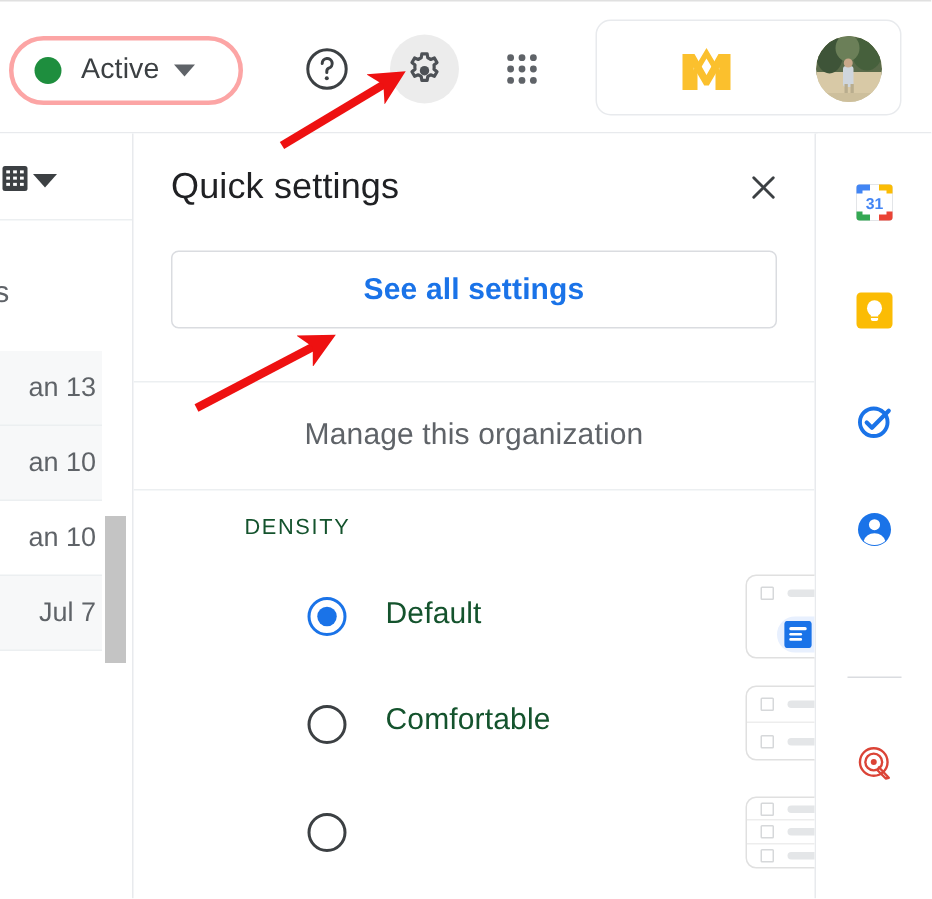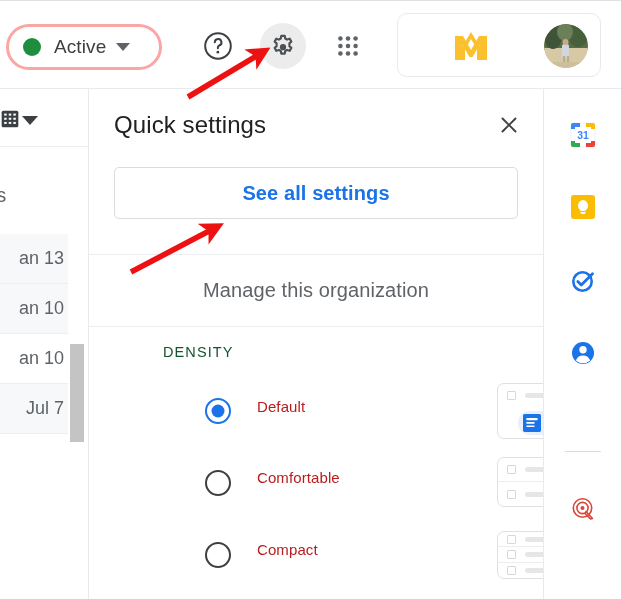--- a/index.html
+++ b/index.html
@@ -240,22 +240,22 @@
   }
   .radio.checked::after {
     content: "";
     position: absolute; left: 50%; top: 50%;
     transform: translate(-50%,-50%);
     width: 13px; height: 13px; border-radius: 50%;
     background: #1a73e8;
   }
   .density-label {
     position: absolute; left: 168px;
-    font-size: 15px;
-    color: #b91c1c;
+    font-size: 20px;
+    color: #14532d;
     letter-spacing: .1px;
   }
   .thumb {
     position: absolute; left: 408px;
     width: 110px;
     border: 1px solid #e0e0e0;
     border-radius: 7px;
     background: #fff;
     overflow: hidden;
   }
@@ -486,21 +486,20 @@
           </div>
           <div class="thumb-line-row" style="height:24px;">
             <span class="thumb-box"></span>
             <span class="thumb-bar" style="width:74px;"></span>
           </div>
         </div>
       </div>
 
       <div id="row-compact" class="density-row">
         <span class="radio" style="top:23px;"></span>
-        <span class="density-label" style="top:22px;">Compact</span>
         <div class="thumb" style="top:12px; height:48px;">
           <div class="thumb-line-row" style="height:15.3px; border-bottom:1px solid #ededed;">
             <span class="thumb-box"></span>
             <span class="thumb-bar" style="width:74px;"></span>
           </div>
           <div class="thumb-line-row" style="height:15.3px; border-bottom:1px solid #ededed;">
             <span class="thumb-box"></span>
             <span class="thumb-bar" style="width:74px;"></span>
           </div>
           <div class="thumb-line-row" style="height:15.3px;">

